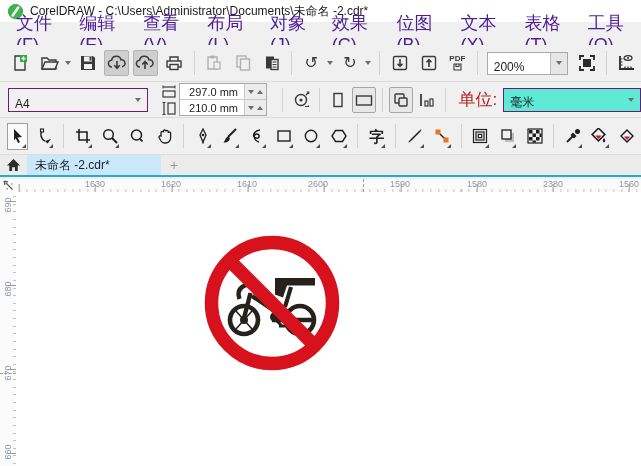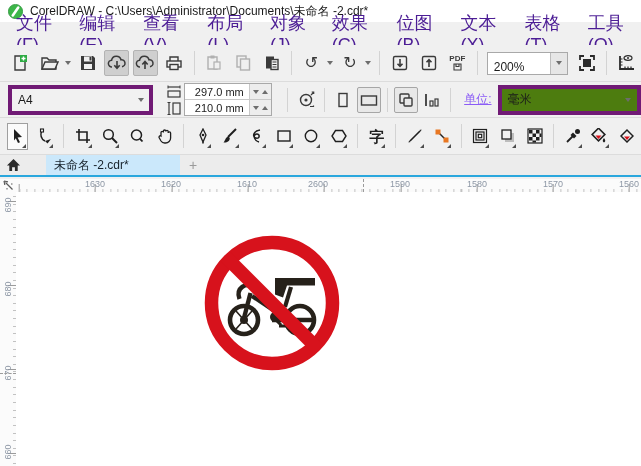--- a/index.html
+++ b/index.html
@@ -24,49 +24,49 @@
   .sep{width:1px;height:24px;background:#d3d3d3;margin:0 5px;flex:0 0 auto;}
   .caret{width:0;height:0;border-left:3.5px solid transparent;border-right:3.5px solid transparent;border-top:4px solid #6d6d6d;margin:0 3px 0 1px;}
   .undo-glyph{font-size:16px;line-height:16px;color:#3a3a3a;font-family:"DejaVu Sans",sans-serif;}
   .zoom-combo{display:flex;align-items:flex-end;height:21px;width:84px;background:#fff;border:1px solid #a9a9a9;margin:0 4px;}
   .zoom-combo .val{flex:1;font-size:12px;color:#1b1b1b;padding-left:6px;}
   .zoom-combo .dd{width:16px;height:100%;background:#e6e6e6;border-left:1px solid #bcbcbc;display:flex;align-items:center;justify-content:center;}
   .pdf-btn{display:flex;flex-direction:column;align-items:center;justify-content:center;font-size:8px;font-weight:bold;color:#3a3a3a;line-height:8px;}
 
   
   .propbar{top:82px;height:36px;background:#f0f0f0;border-bottom:1px solid #dcdcdc;display:flex;align-items:center;padding-left:8px;}
-  .select{display:flex;align-items:center;height:22px;background:#f6f6f6;border:4px solid #701a75;}
+  .select{display:flex;align-items:flex-end;height:22px;background:#f6f6f6;border:1px solid #701a75;}
   .select .val{flex:1;font-size:12px;color:#1b1b1b;padding-left:6px;white-space:nowrap;}
   .select .dd{width:17px;height:100%;display:flex;align-items:center;justify-content:center;}
   .paper-select{width:150px;margin-right:14px;background:#f1f1f1;}
   .pagesize{display:flex;align-items:center;margin-right:10px;}
   .ps-icons{display:flex;flex-direction:column;justify-content:space-between;height:30px;margin-right:3px;}
   .ps-fields{display:flex;flex-direction:column;border:1px solid #a9a9a9;background:#fff;}
   .ps-field{display:flex;width:86px;height:15px;align-items:center;}
   .ps-field + .ps-field{border-top:1px solid #c9c9c9;}
   .ps-field .v{flex:1;font-size:11px;color:#1b1b1b;padding-left:4px;text-align:center;}
   .spin{display:flex;align-items:center;gap:3px;background:#ededed;border-left:1px solid #c9c9c9;height:100%;padding:0 3px;}
   .tri-up{width:0;height:0;border-left:3px solid transparent;border-right:3px solid transparent;border-bottom:4px solid #6d6d6d;}
   .tri-dn{width:0;height:0;border-left:3px solid transparent;border-right:3px solid transparent;border-top:4px solid #6d6d6d;}
   .pb-btn{width:24px;height:24px;display:flex;align-items:center;justify-content:center;margin:0 1px;border:1px solid transparent;border-radius:2px;position:relative;}
   .pb-btn.sel{border-color:#a6a6a6;background:#e8e8e8;}
-  .units-label{font-size:12px;color:#8b5cf6;margin:0 6px 0 8px;white-space:nowrap;text-decoration:underline;}
-  .units-select{width:148px;background:#4d7c0f;}
+  .units-label{font-size:17px;color:#b91c1c;margin:0 6px 0 8px;white-space:nowrap;}
+  .units-select{width:148px;background:#5eead4;}
 
   
   .toolboxrow{top:118px;height:37px;background:#f0f0f0;border-bottom:1px solid #dcdcdc;display:flex;align-items:center;padding-left:4px;}
   .tool{width:25px;height:25px;display:flex;align-items:center;justify-content:center;margin:0 3px;position:relative;border:1px solid transparent;}
   .tool.sel{border-color:#9f9f9f;background:#fbfbfb;}
   .fly::after{content:"";position:absolute;right:1px;bottom:1px;width:0;height:0;border-left:4px solid transparent;border-bottom:4px solid #4d4d4d;}
   .texttool{font-size:15px;font-weight:bold;color:#202020;line-height:15px;}
 
   
   .tabbar{top:155px;height:22px;background:#ececec;border-bottom:2px solid #2aa7dd;display:flex;align-items:stretch;}
   .home-btn{width:27px;display:flex;align-items:center;justify-content:center;}
-  .doc-tab{width:126px;background:#cbe8fb;display:flex;align-items:center;padding-left:8px;font-size:12px;color:#17222b;white-space:nowrap;margin-left:19px;}
+  .doc-tab{width:126px;background:#cbe8fb;display:flex;align-items:center;padding-left:8px;font-size:12px;color:#17222b;white-space:nowrap;}
   .newtab-btn{width:26px;display:flex;align-items:center;justify-content:center;font-size:14px;color:#9a9a9a;}
 
   
   .ruler-corner{position:absolute;left:0;top:179px;width:16px;height:13px;background:#fbfbfb;display:flex;align-items:center;justify-content:center;}
   .ruler-h{position:absolute;left:16px;top:179px;width:625px;height:13px;background:#fbfbfb;
     background-image:
       repeating-linear-gradient(90deg,#c2c2c2 0 1px,transparent 1px 7.63px),
       repeating-linear-gradient(90deg,#9b9b9b 0 1px,transparent 1px 76.3px);
     background-size:100% 3px,100% 8px;
     background-position:63.4px bottom,2.7px bottom;
@@ -461,21 +461,21 @@
       </svg>
   </div>
 
   <div class="ruler-h">
     <span class="num" style="left:79px">1630</span>
     <span class="num" style="left:155px">1620</span>
     <span class="num" style="left:231px">1610</span>
     <span class="num" style="left:302px">2600</span>
     <span class="num" style="left:384px">1590</span>
     <span class="num" style="left:461px">1580</span>
-    <span class="num" style="left:537px">1570</span>
+    <span class="num" style="left:537px">2380</span>
     <span class="num" style="left:613px">1560</span>
     <div class="hdash" style="left:347px"></div>
   </div>
 
   <div class="ruler-v">
     <span class="num" style="top:8px">690</span>
     <span class="num" style="top:92px">680</span>
     <span class="num" style="top:176px">670</span>
     <span class="num" style="top:255px">660</span>
     <div class="vdash" style="top:181px"></div>

